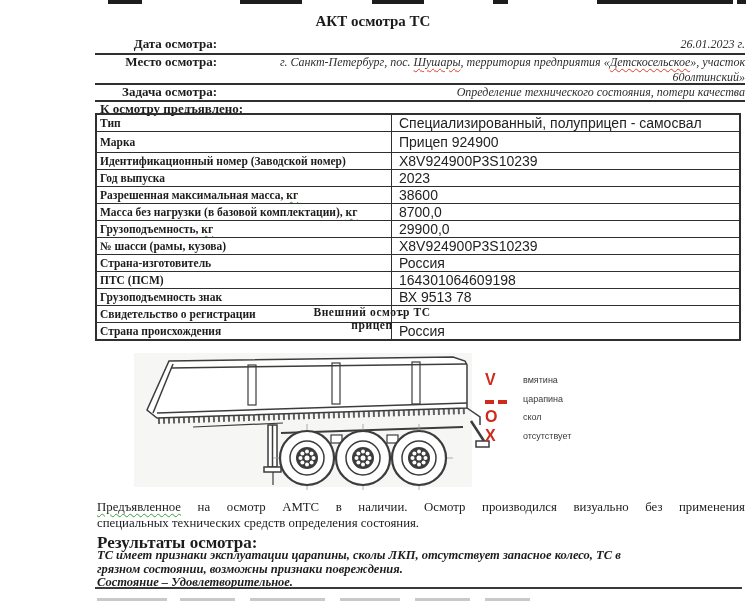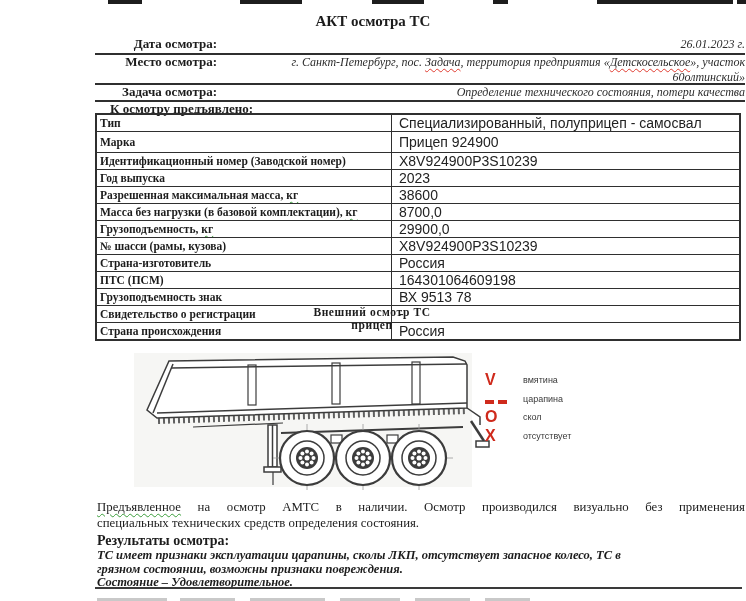--- a/index.html
+++ b/index.html
@@ -26,21 +26,21 @@
   .hrow{left:95px;width:650px;display:flex;border-bottom:2px solid var(--line);text-align:right;}
   .hrow .hl{width:118px;font-weight:bold;font-size:13px;padding-left:4px;flex:none;}
   .hrow .hv{flex:1;font-style:italic;font-size:12px;color:#2e2e2e;padding-top:1px;}
   #hrow1{top:36px;height:17px;}
   #hrow2{top:54px;height:29px;}
   #hrow3{top:84px;height:16px;}
 
   .wavy-red{text-decoration:underline;text-decoration-style:wavy;text-decoration-color:var(--sq-red);text-decoration-thickness:1px;text-underline-offset:2px;}
   .wavy-green{text-decoration:underline;text-decoration-style:wavy;text-decoration-color:var(--sq-green);text-decoration-thickness:1px;text-underline-offset:2px;}
 
-  .section-label{left:110px;top:101px;font-weight:bold;font-size:13px;}
+  .section-label{left:100px;top:101px;font-weight:bold;font-size:13px;}
 
   
   table.spec{position:absolute;left:95px;top:113px;width:646px;border-collapse:collapse;border:2px solid var(--line);table-layout:fixed;}
   table.spec td{border:1px solid var(--line);vertical-align:middle;overflow:hidden;white-space:nowrap;}
   table.spec td.cl{width:288px;font-weight:bold;font-size:11.5px;padding:0 3px;}
   table.spec td.cv{font-family:"Liberation Sans", sans-serif;font-size:14px;color:#222;padding:0 7px;}
   table.spec tr{height:13.7px;}
   table.spec tr:nth-child(1){height:15px;}
   table.spec tr:nth-child(2){height:21px;padding-left:8px;}
   table.spec tr:nth-child(13){height:16px;margin-left:45px;}
@@ -55,21 +55,21 @@
   .legend{left:485px;top:371px;width:140px;}
   .legend-item{display:flex;align-items:center;height:18.5px;}
   .legend-sym{width:38px;flex:none;font-family:"Liberation Sans", sans-serif;font-weight:bold;font-size:16px;color:var(--accent-red);line-height:1;}
   .legend-dash{display:inline-block;width:9px;height:4px;background:var(--accent-red);margin-right:4px;}
   .legend-label{font-family:"Liberation Sans", sans-serif;font-size:9px;color:#3a3a3a;}
 
   
   .para{left:97px;width:648px;font-size:12.8px;line-height:16px;}
   #para-line1{top:499px;text-align:justify;text-align-last:justify;}
   #para-line2{top:515px;}
-  .results-heading{left:97px;top:533px;font-weight:bold;font-size:14px;}
+  .results-heading{left:97px;top:533px;font-weight:bold;font-size:17px;}
   .results{left:97px;width:648px;font-weight:bold;font-style:italic;font-size:12.5px;line-height:14.5px;}
   #res-line1{top:548px;}
   #res-line2{top:562px;}
   #res-status{top:575px;}
   .bottom-rule{left:95px;top:587px;width:647px;border-top:2px solid #3a3a3a;height:0;}
 </style>
 </head>
 <body>
 
 <div class="frag" style="left:108px;width:34px;"></div>
@@ -80,21 +80,21 @@
 <div class="frag" style="left:737px;width:9px;"></div>
 
 <div class="abs doc-title">АКТ осмотра ТС</div>
 
 <div class="abs hrow" id="hrow1">
   <div class="hl">Дата осмотра:</div>
   <div class="hv">26.01.2023 г.</div>
 </div>
 <div class="abs hrow" id="hrow2">
   <div class="hl">Место осмотра:</div>
-  <div class="hv"><span>г. Санкт-Петербург, пос. </span><span class="wavy-red">Задача</span><span>, территория предприятия «</span><span class="wavy-red">Детскосельское</span><span>», участок</span><br><span>60олтинский»</span></div>
+  <div class="hv"><span>г. Санкт-Петербург, пос. </span><span class="wavy-red">Шушары</span><span>, территория предприятия «</span><span class="wavy-red">Детскосельское</span><span>», участок</span><br><span>60олтинский»</span></div>
 </div>
 <div class="abs hrow" id="hrow3">
   <div class="hl">Задача осмотра:</div>
   <div class="hv">Определение технического состояния, потери качества</div>
 </div>
 
 <div class="abs section-label">К осмотру предъявлено:</div>
 
 <table class="spec">
   <tbody>

